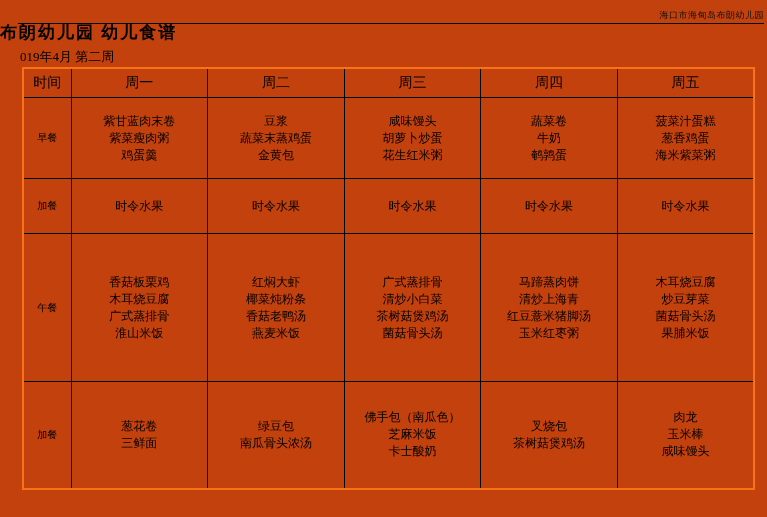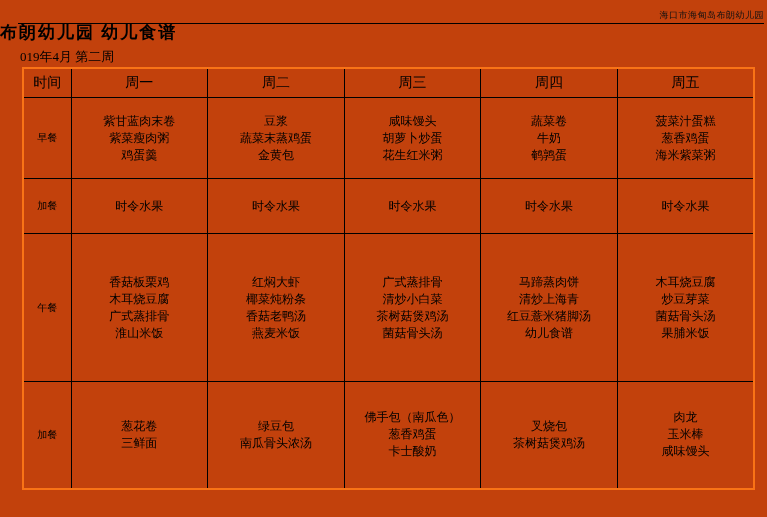--- a/index.html
+++ b/index.html
@@ -152,35 +152,35 @@
 椰菜炖粉条
 香菇老鸭汤
 燕麦米饭</td>
         <td class="menu-cell">广式蒸排骨
 清炒小白菜
 茶树菇煲鸡汤
 菌菇骨头汤</td>
         <td class="menu-cell">马蹄蒸肉饼
 清炒上海青
 红豆薏米猪脚汤
-幼儿食谱</td>
+玉米红枣粥</td>
         <td class="menu-cell">木耳烧豆腐
 炒豆芽菜
 菌菇骨头汤
 果脯米饭</td>
       </tr>
 
       <tr class="r-snack2">
         <th class="row-label">加餐</th>
         <td class="menu-cell">葱花卷
 三鲜面</td>
         <td class="menu-cell">绿豆包
 南瓜骨头浓汤</td>
         <td class="menu-cell">佛手包（南瓜色）
-葱香鸡蛋
+芝麻米饭
 卡士酸奶</td>
         <td class="menu-cell">叉烧包
 茶树菇煲鸡汤</td>
         <td class="menu-cell">肉龙
 玉米棒
 咸味馒头</td>
       </tr>
     </tbody>
   </table>
 

